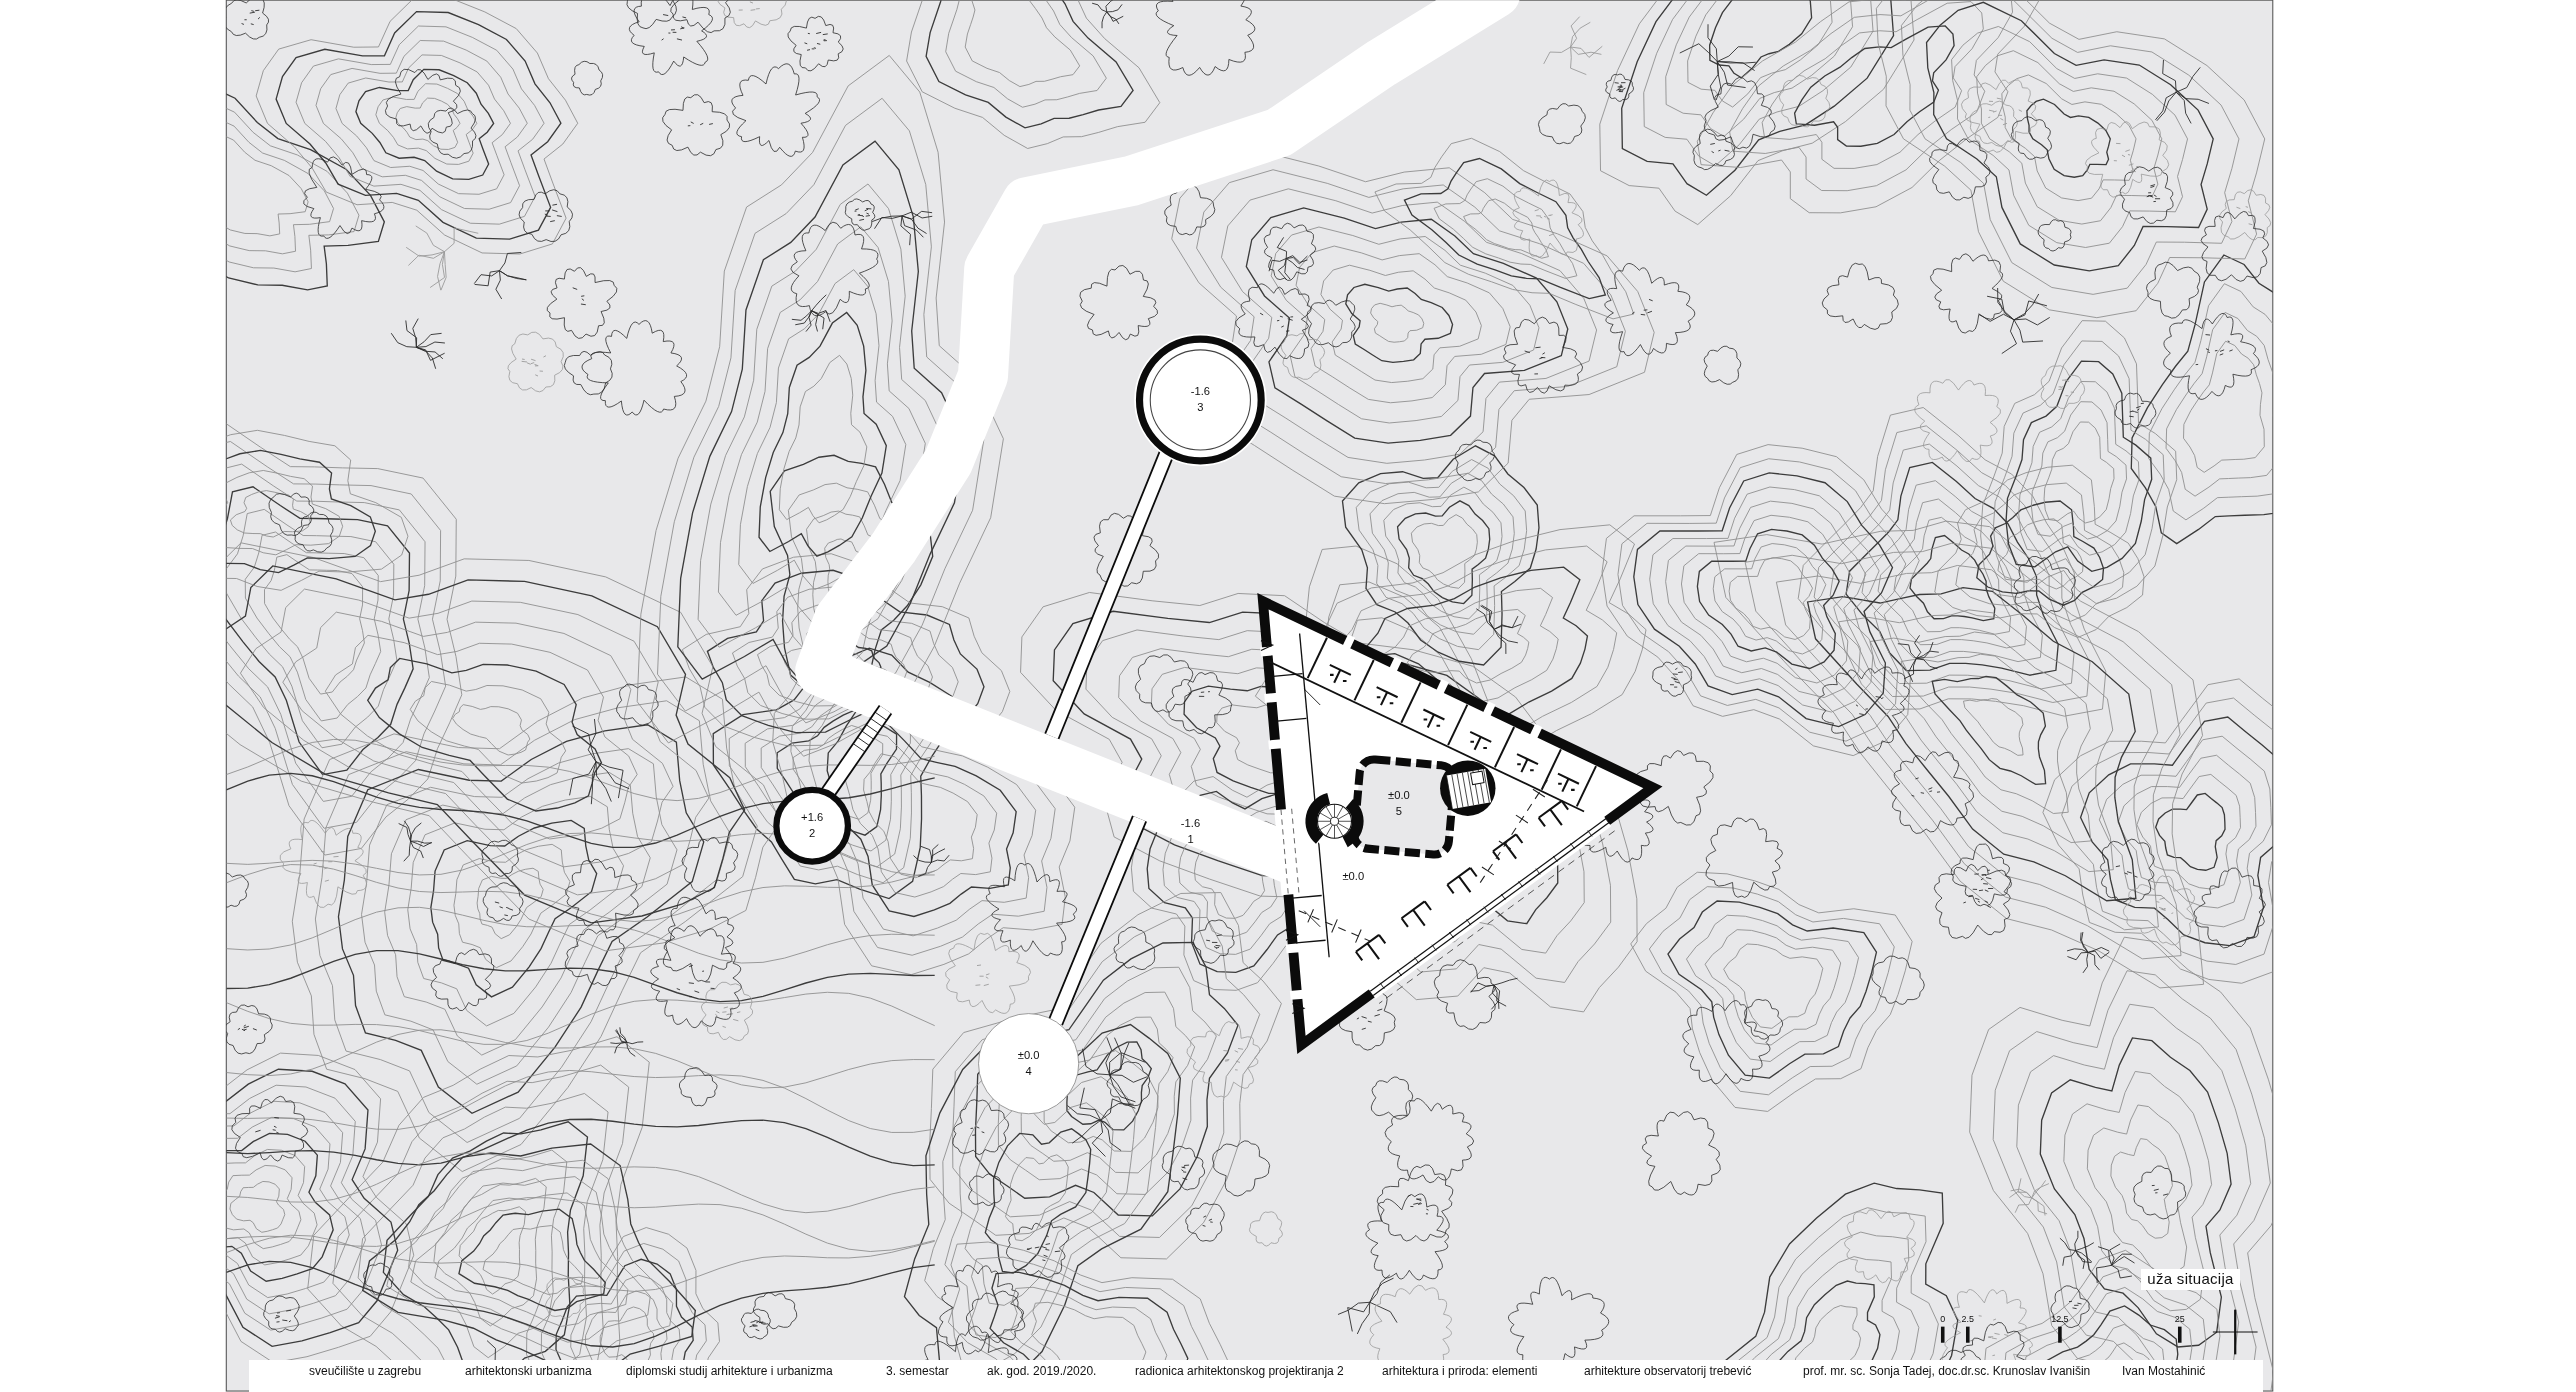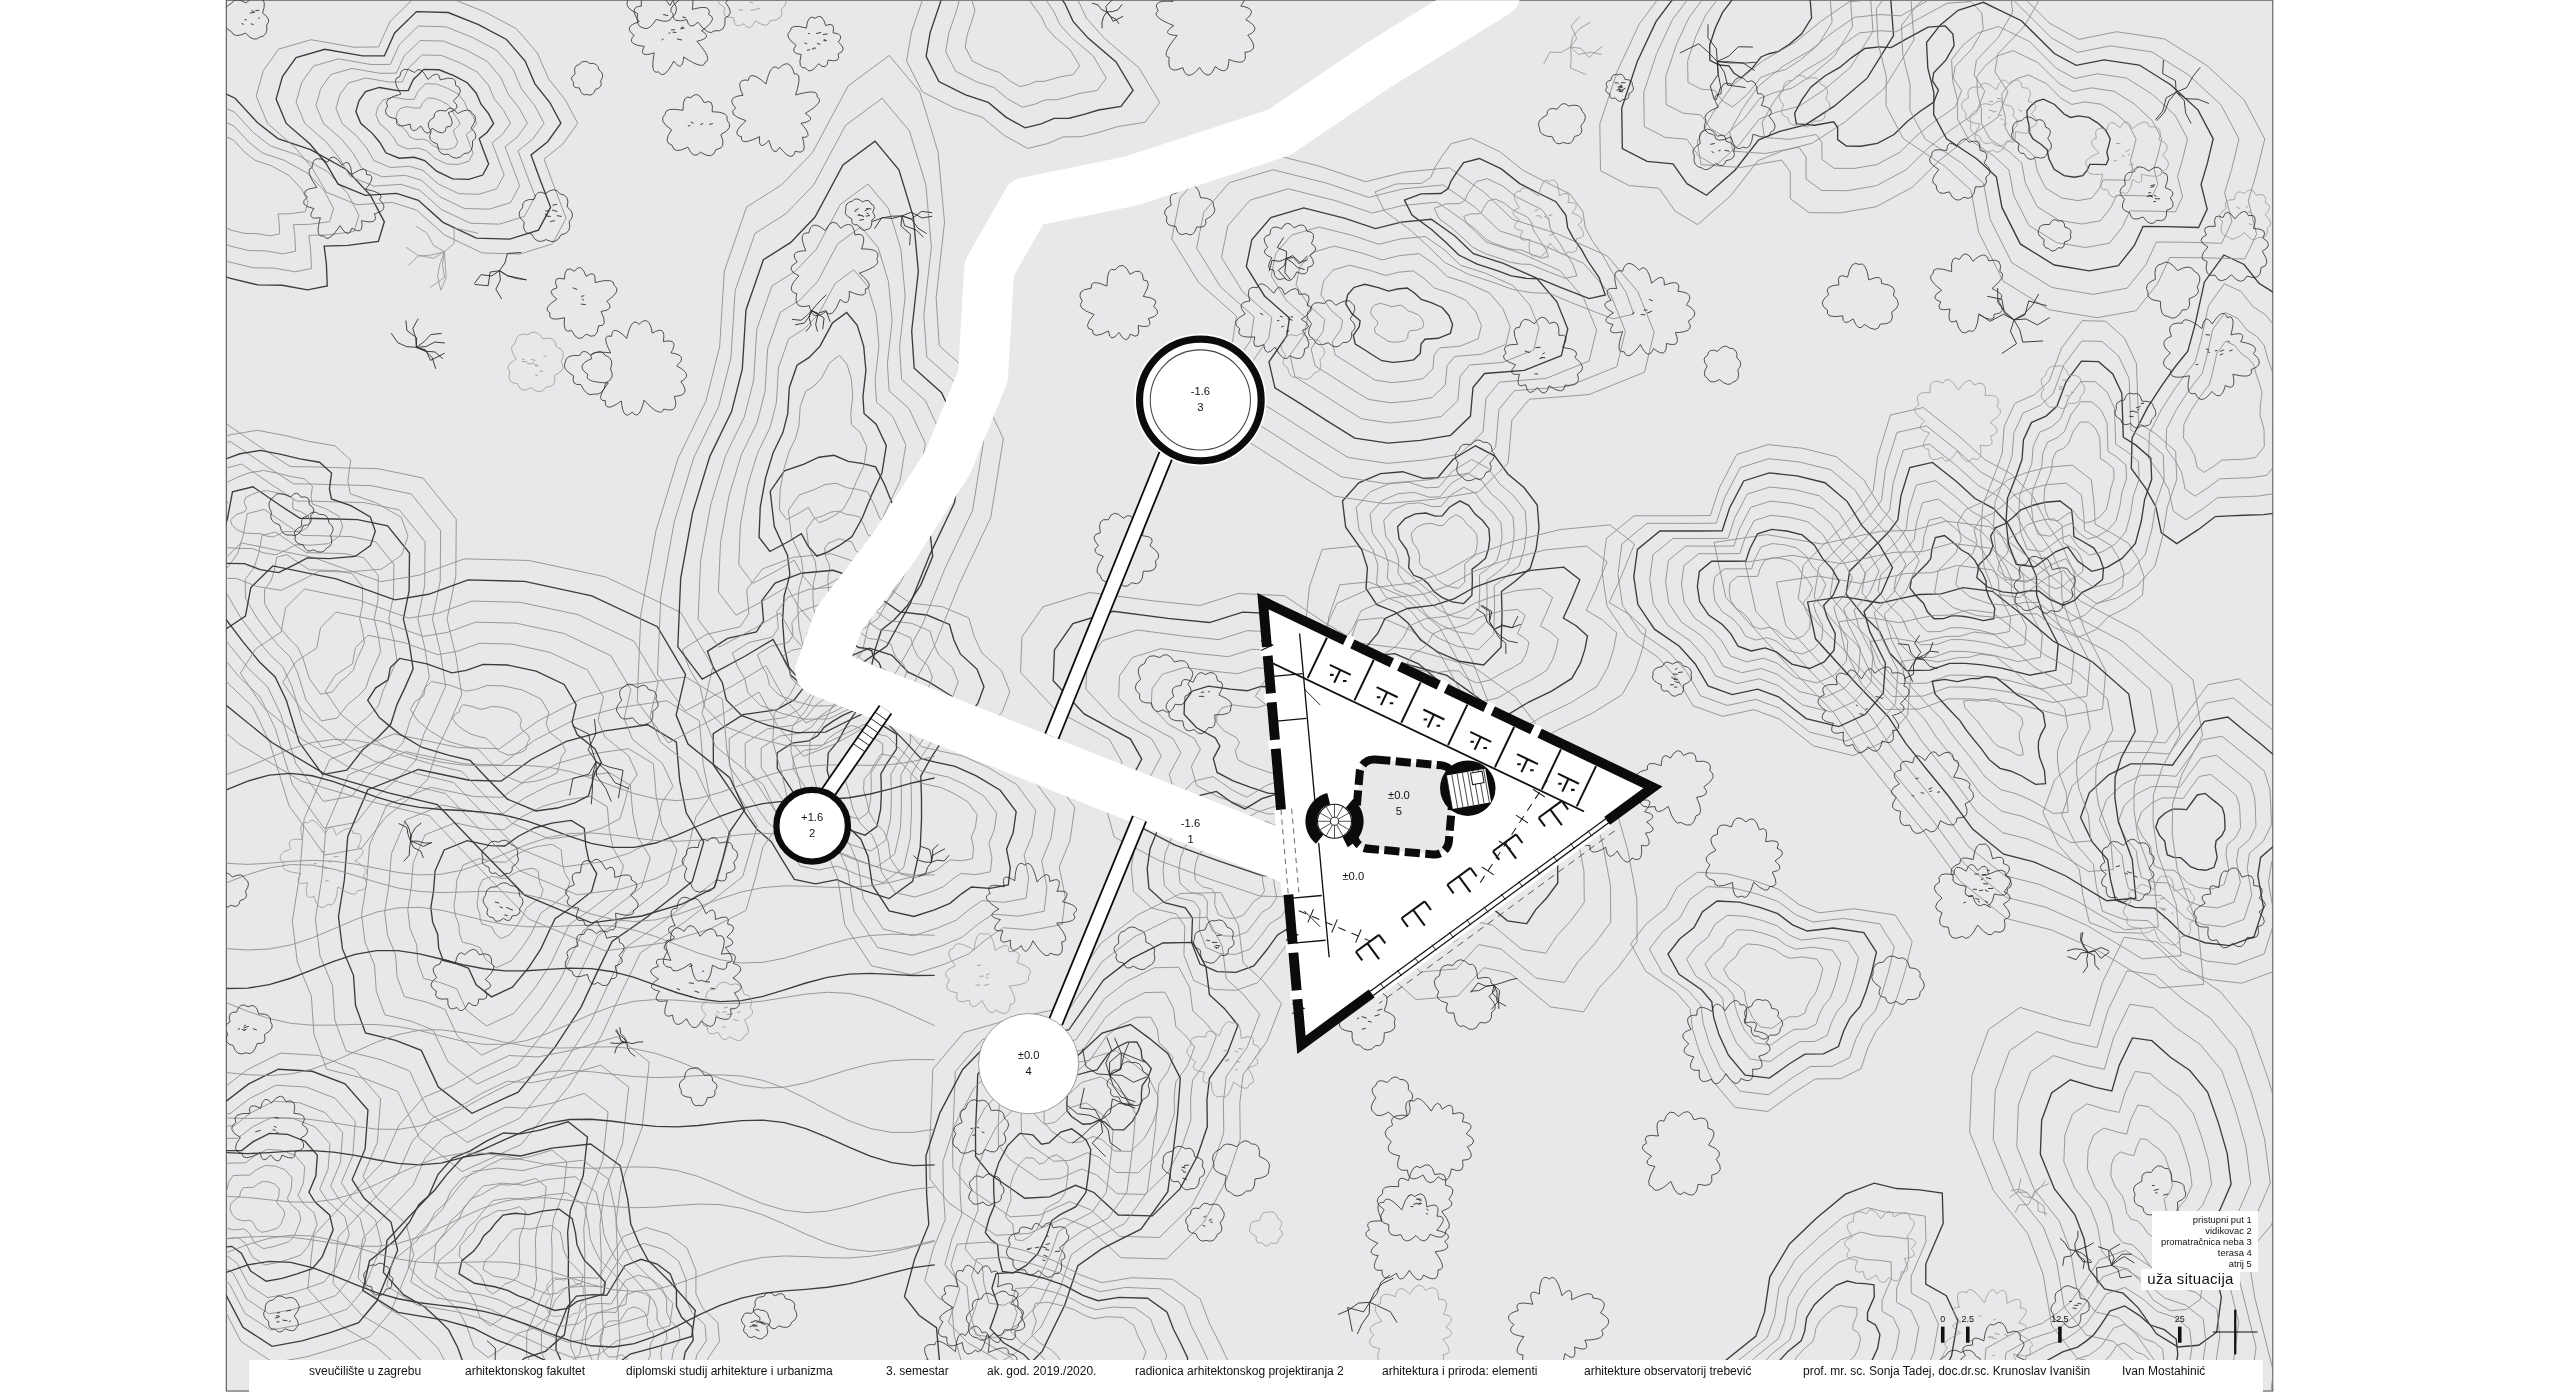--- a/index.html
+++ b/index.html
@@ -618,29 +618,26 @@
         <rect x="2301" y="1483" width="4" height="18" fill="#111"></rect>
         <text x="2437" y="1478" text-anchor="middle" font-size="10" font-family="&quot;Liberation Sans&quot;, sans-serif" fill="#111111">25</text>
         <rect x="2435" y="1483" width="4" height="18" fill="#111"></rect>
       </g>
       <g>
         <line x1="2499" y1="1464" x2="2499" y2="1514" stroke="#111" stroke-width="2.5"></line>
         <line x1="2474" y1="1489" x2="2524" y2="1489" stroke="#111" stroke-width="1.3"></line>
       </g>
     </svg>
 
-  <div id="legend" class="overlay">
-    <div class="box"><div>pristupni put 1</div><div>vidikovac 2</div><div>promatračnica neba 3</div><div>terasa 4</div><div>atrij 5</div></div>
-  </div>
 
   <div id="plan-title" class="overlay">uža situacija</div>
 
   <div id="titlebar" class="overlay">
       <span style="left: 60px;">sveučilište u zagrebu</span>
-      <span style="left: 216px;">arhitektonskog fakultet</span>
+      <span style="left: 216px;">arhitektonski urbanizma</span>
       <span style="left: 377px;">diplomski studij arhitekture i urbanizma</span>
       <span style="left: 637px;">3. semestar</span>
       <span style="left: 738px;">ak. god. 2019./2020.</span>
       <span style="left: 886px;">radionica arhitektonskog projektiranja 2</span>
       <span style="left: 1133px;">arhitektura i priroda: elementi</span>
       <span style="left: 1335px;">arhitekture observatorij trebević</span>
       <span style="left: 1554px;">prof. mr. sc. Sonja Tadej, doc.dr.sc. Krunoslav Ivanišin</span>
       <span style="left: 1873px;">Ivan Mostahinić</span>
     </div>
 </div>

